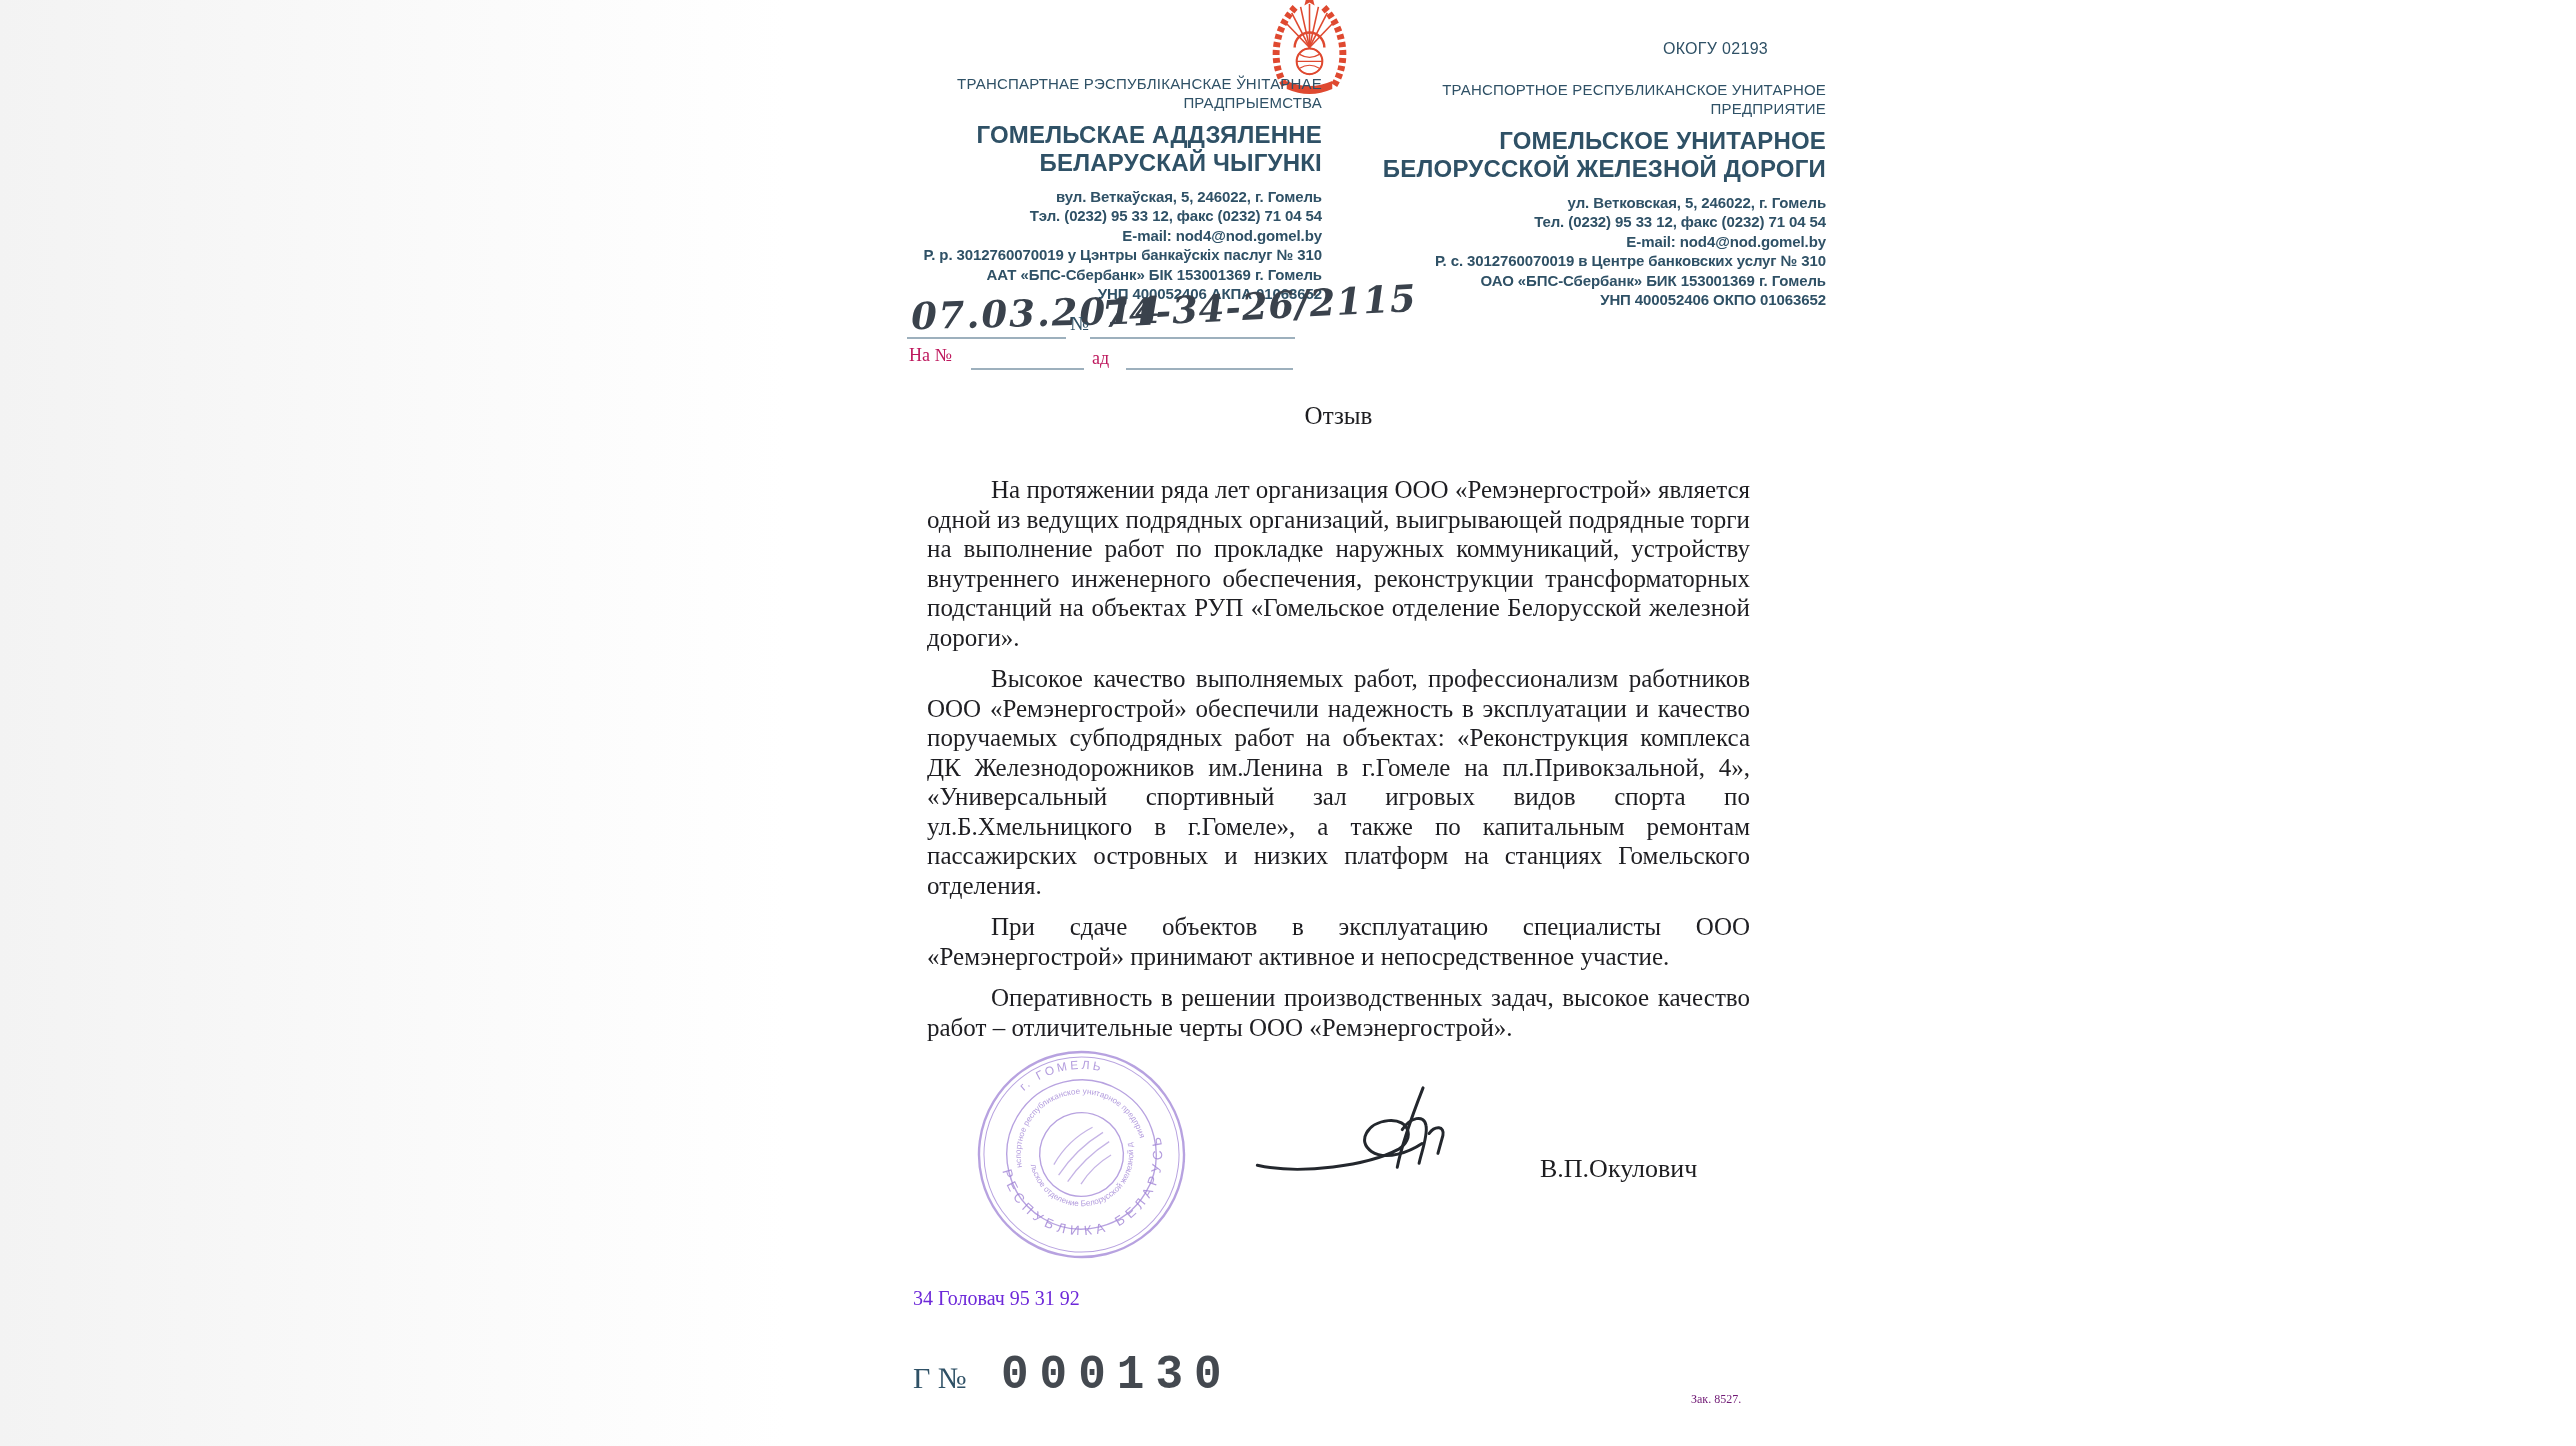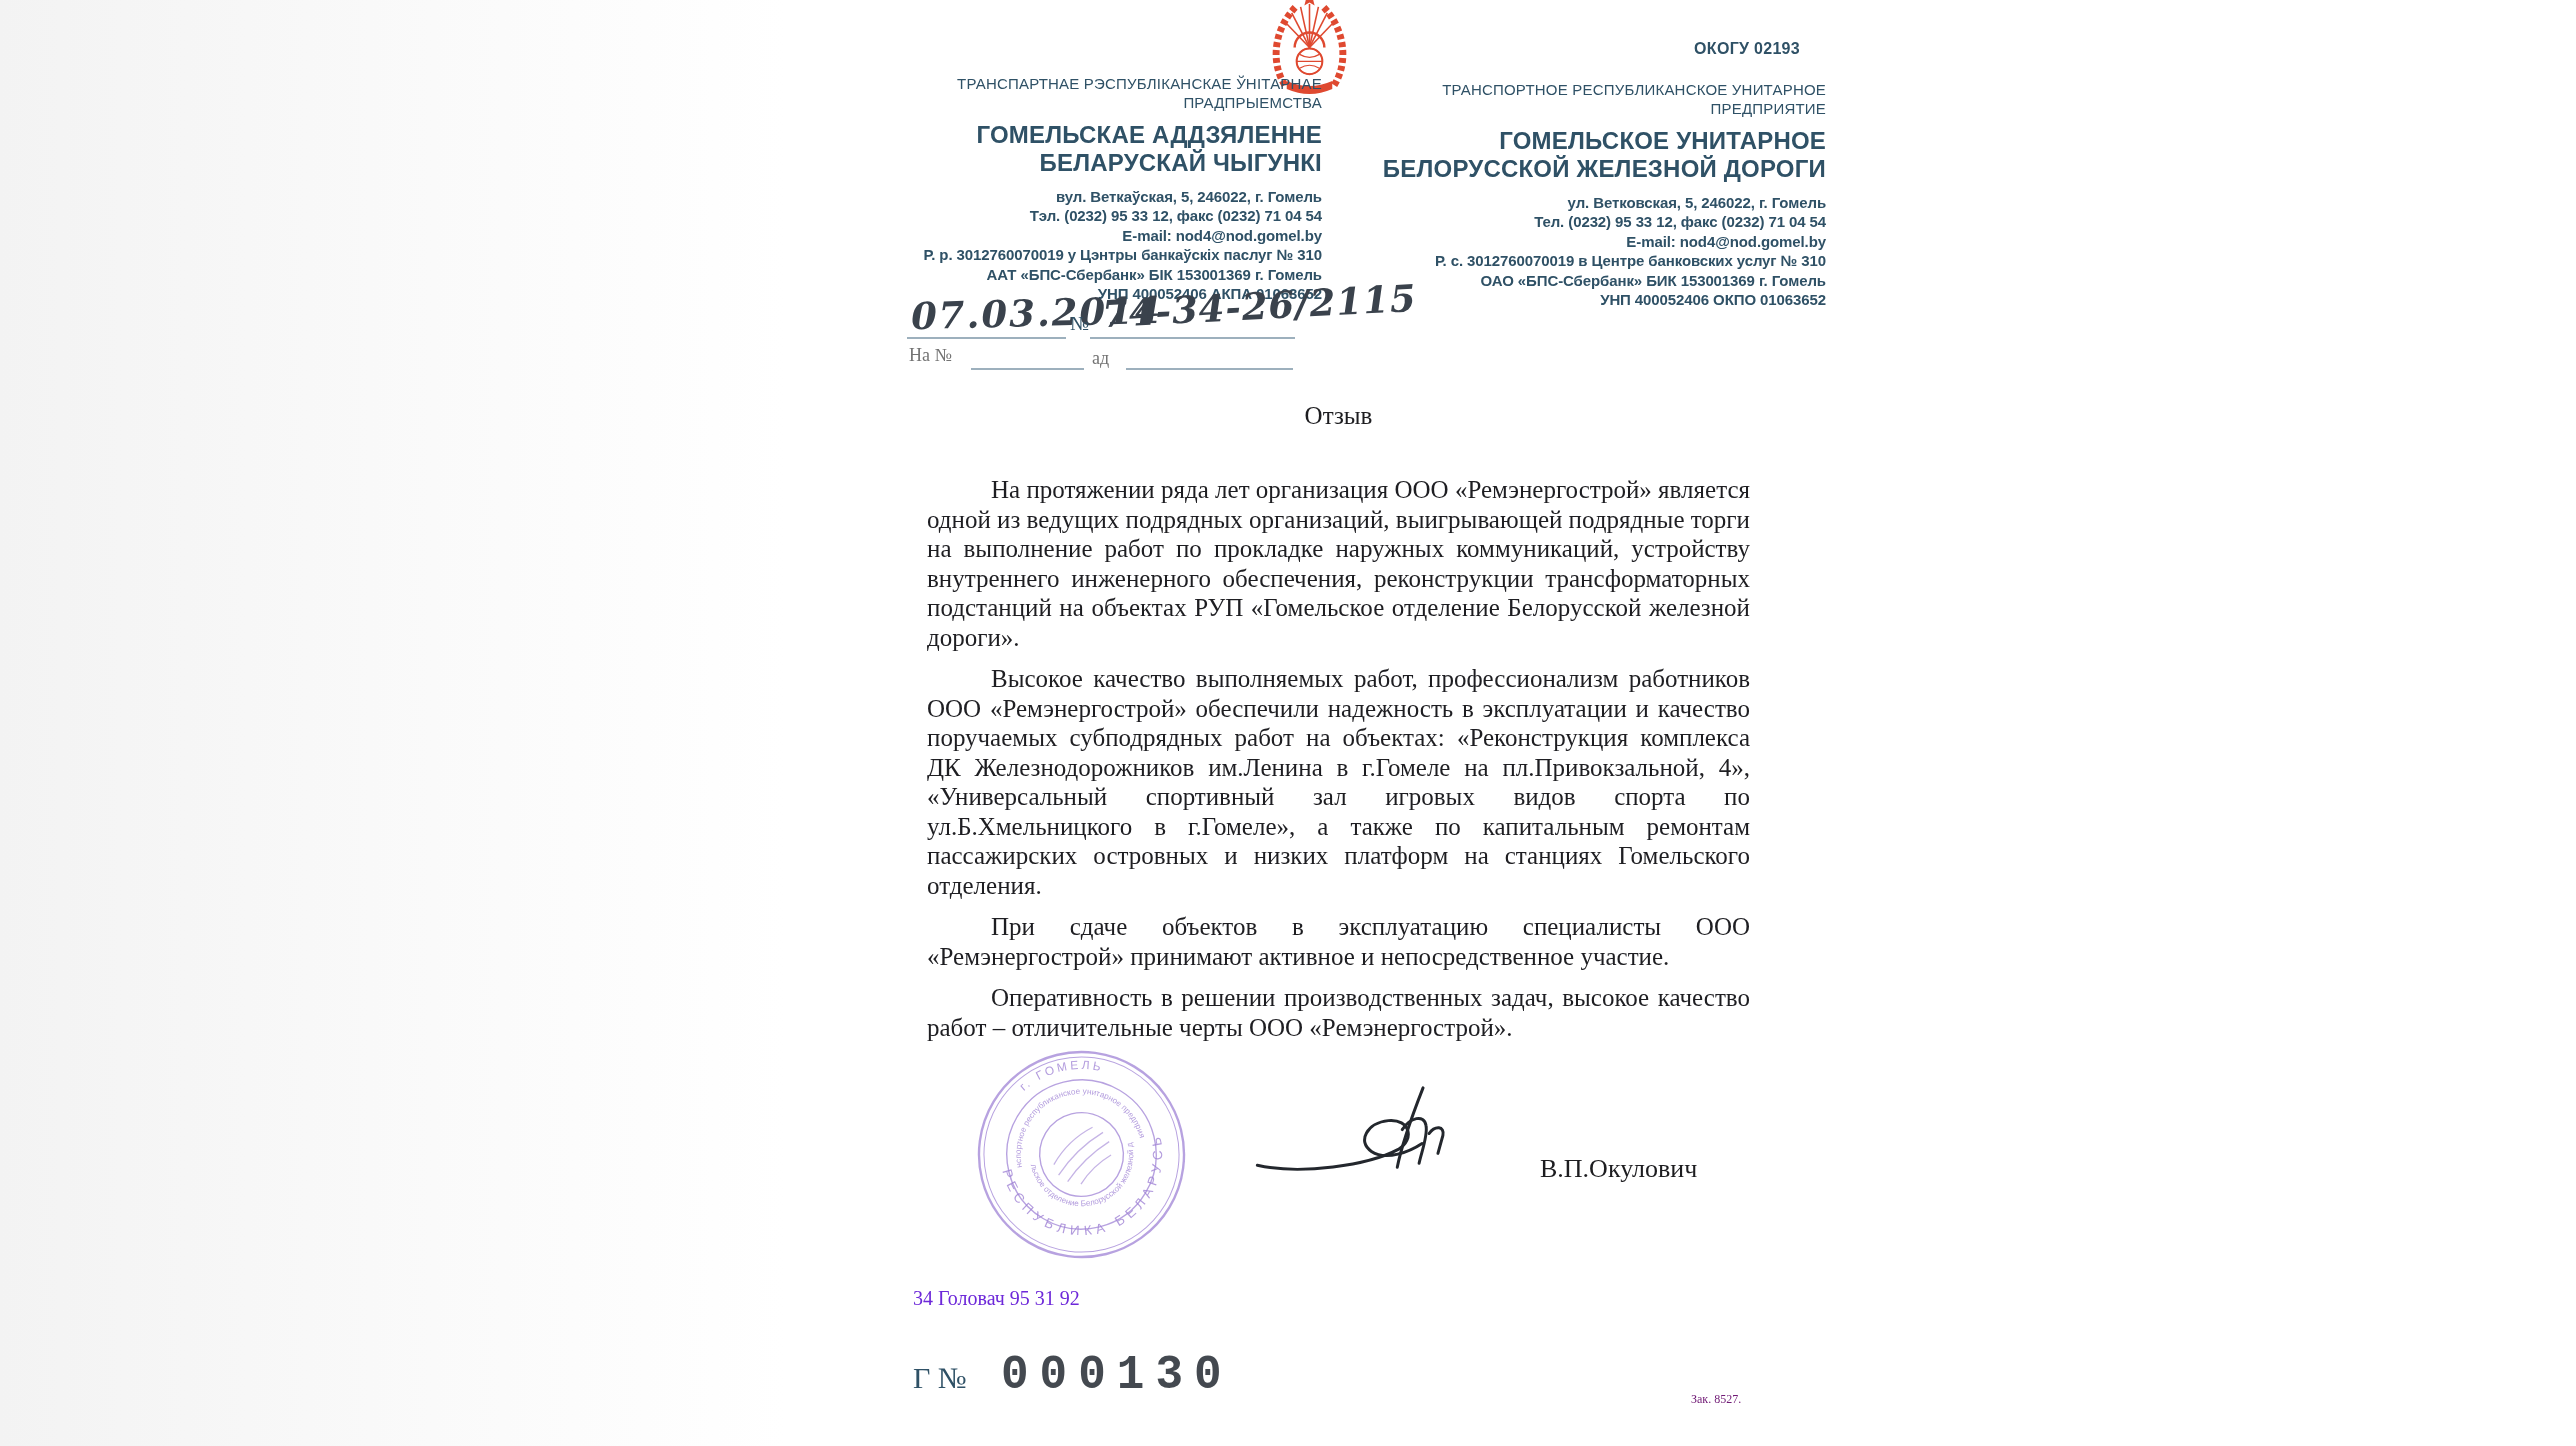--- a/index.html
+++ b/index.html
@@ -7,37 +7,37 @@
   .canvas{
     position:relative;width:2576px;height:1446px;background:#ffffff;overflow:hidden;
     font-family:"Liberation Serif","DejaVu Serif",serif;color:#1d1d20;
   }
   .vignette{position:absolute;left:0;top:0;width:786px;height:100%;
     background:linear-gradient(90deg,#f3f3f3 0%,#fafafa 55%,#ffffff 100%);}
   .sans{font-family:"Liberation Sans","DejaVu Sans",sans-serif;}
   .hdr{color:#2f5166;}
   .abs{position:absolute;}
 
-  .okogu{left:1631px;top:40px;width:169px;text-align:right;font-size:16px;font-weight:bold;letter-spacing:0.3px;}
+  .okogu{left:1631px;top:40px;width:169px;text-align:center;font-size:16px;font-weight:normal;letter-spacing:0.3px;}
 
   .org{text-align:right;}
   .org-left{left:855px;top:74px;width:467px;}
   .org-right{left:1345px;top:80px;width:481px;}
   .org-type{font-size:15px;line-height:19px;letter-spacing:0.2px;}
   .org-title{font-size:24px;line-height:28px;font-weight:bold;margin-top:9px;letter-spacing:0.2px;}
   .org-details{margin-top:10px;font-size:15px;line-height:19.4px;font-weight:bold;letter-spacing:-0.1px;}
 
   .hand{font-family:"DejaVu Serif",serif;font-style:italic;color:#3a424c;font-weight:bold;}
   .hand-date{left:911px;top:291px;font-size:37px;letter-spacing:2px;transform:rotate(-1.5deg);}
   .hand-number{left:1102px;top:284px;font-size:37px;letter-spacing:1px;transform:rotate(-3deg);}
   .num-sign{left:1070px;top:312px;font-size:20px;color:#2f5166;}
   .blank{border-bottom:2px solid #9db0bd;height:1px;}
   .blank-date{left:907px;top:336px;width:159px;}
   .blank-number{left:1090px;top:336px;width:205px;}
-  .ref-label{font-size:18px;color:#737373;}
+  .ref-label{font-size:18px;color:#be185d;}
   .na-label{left:909px;top:345px;}
   .ad-label{left:1092px;top:348px;}
   .blank-na{left:971px;top:367px;width:113px;}
   .blank-ad{left:1126px;top:367px;width:167px;}
 
   .doc-title{left:915px;top:402px;width:847px;text-align:center;font-size:25px;}
   .doc-body{left:915px;top:463px;width:847px;}
   .doc-body p{margin:12px;text-align:justify;text-indent:64px;font-size:25px;line-height:29.5px;color:#1e1e22;}
 
   .sig-pos{left:913px;top:1122px;font-size:26px;line-height:35px;word-spacing:7px;}

